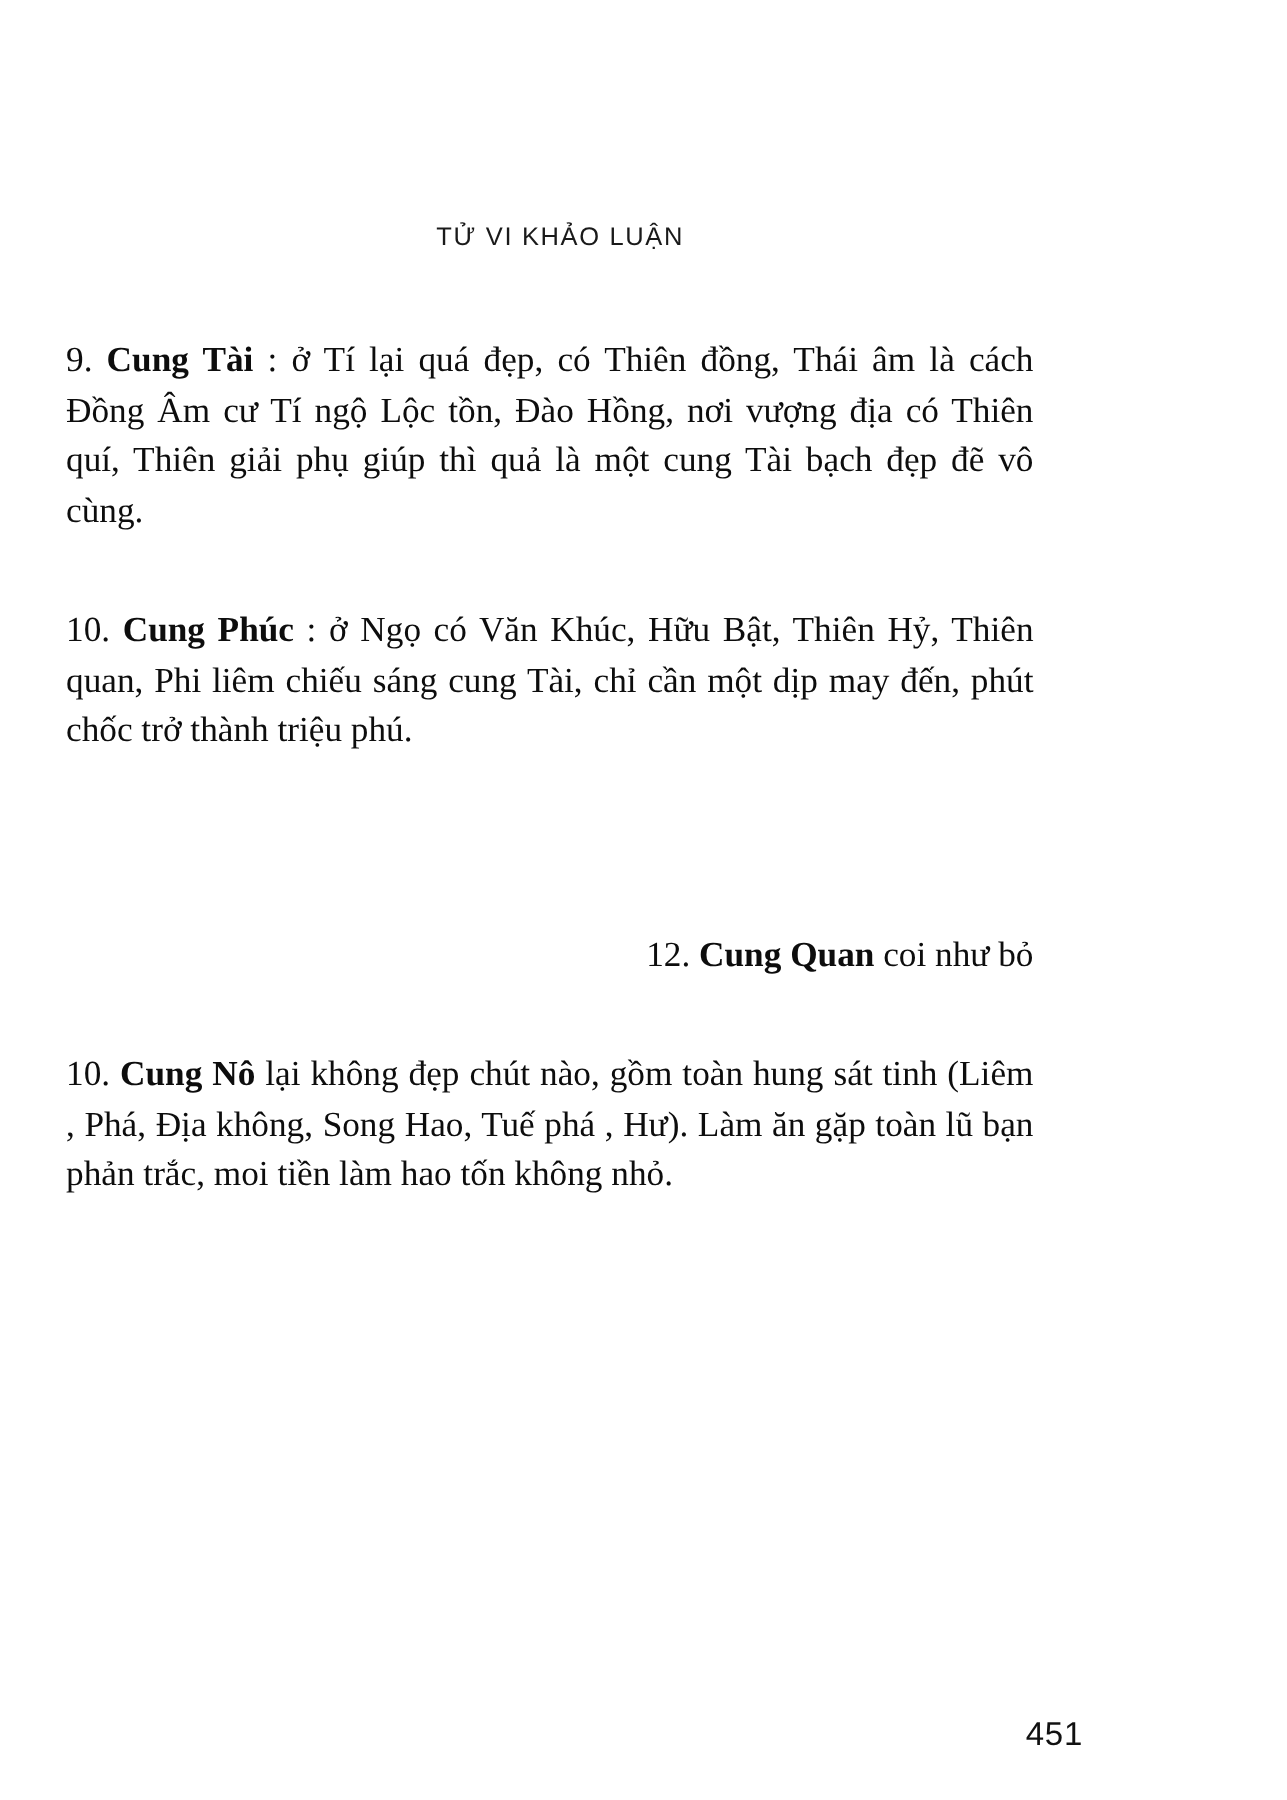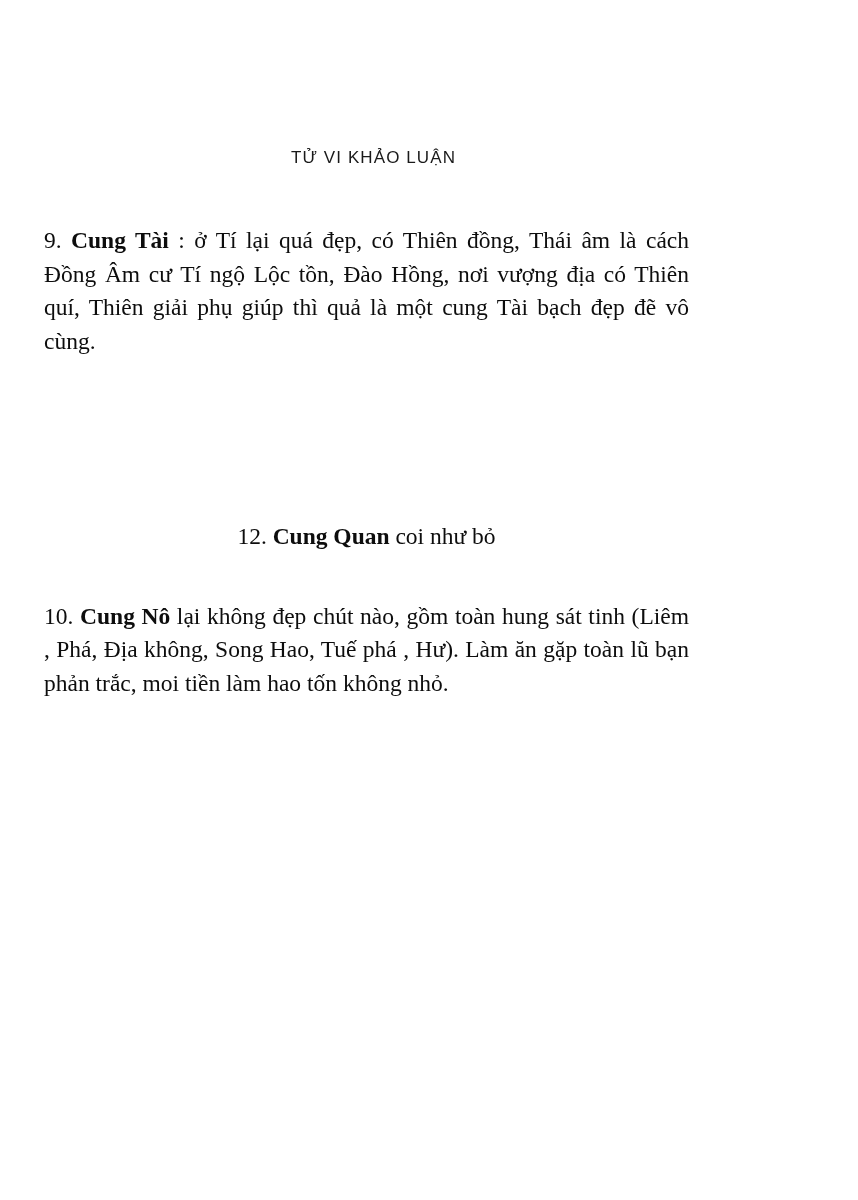--- a/index.html
+++ b/index.html
@@ -43,21 +43,21 @@
   .para {
     font-size: 23.5px;
     line-height: 33.5px;
     text-align: justify;
     text-justify: inter-word;
     margin: 0;
     color: #0d0d0d;
     -webkit-font-smoothing: none;
   }
   .para.last-of-block {
-    text-align: center;
+    text-align: right;
   }
   .lead {
     font-weight: bold;
   }
   .gap-sm { height: 12px; }
   .gap-md { height: 26px; }
   .gap-xl { height: 46px; }
   .p-first { margin-top: 30px; }
   .page-number {
     position: absolute;
@@ -77,31 +77,33 @@
 <div class="page">
 
   <div class="content">
 
     <div class="running-head">TỬ VI KHẢO LUẬN</div>
 
     <div class="gap-md"></div>
     <p class="para p-first"><span>9. </span><span class="lead">Cung Tài</span><span> : ở Tí lại quá đẹp, có Thiên đồng, Thái âm là cách Đồng Âm cư Tí ngộ Lộc tồn, Đào Hồng, nơi vượng địa có Thiên quí, Thiên giải phụ giúp thì quả là một cung Tài bạch đẹp đẽ vô cùng.</span></p>
 
     <div class="gap-xl"></div>
+    <p class="para"><span>10. </span><span class="lead">Cung Phúc</span><span> : ở Ngọ có Văn Khúc, Hữu Bật, Thiên Hỷ, Thiên quan, Phi liêm chiếu sáng cung Tài, chỉ cần một dịp may đến, phút chốc trở thành triệu phú.</span></p>
 
     <div class="gap-sm"></div>
 
     <div class="gap-sm"></div>
 
     <div class="gap-xl"></div>
 
     <div class="gap-xl"></div>
     <p class="para last-of-block"><span>12. </span><span class="lead">Cung Quan</span><span> coi như bỏ</span></p>
 
     <div class="gap-xl"></div>
     <p class="para"><span>10. </span><span class="lead">Cung Nô</span><span> lại không đẹp chút nào, gồm toàn hung sát tinh (Liêm , Phá, Địa không, Song Hao, Tuế phá , Hư). Làm ăn gặp toàn lũ bạn phản trắc, moi tiền làm hao tốn không nhỏ.</span></p>
 
     <div class="gap-xl"></div>
 
   </div>
 
+  <div class="page-number">451</div>
 
 </div>
 
 </body></html>

